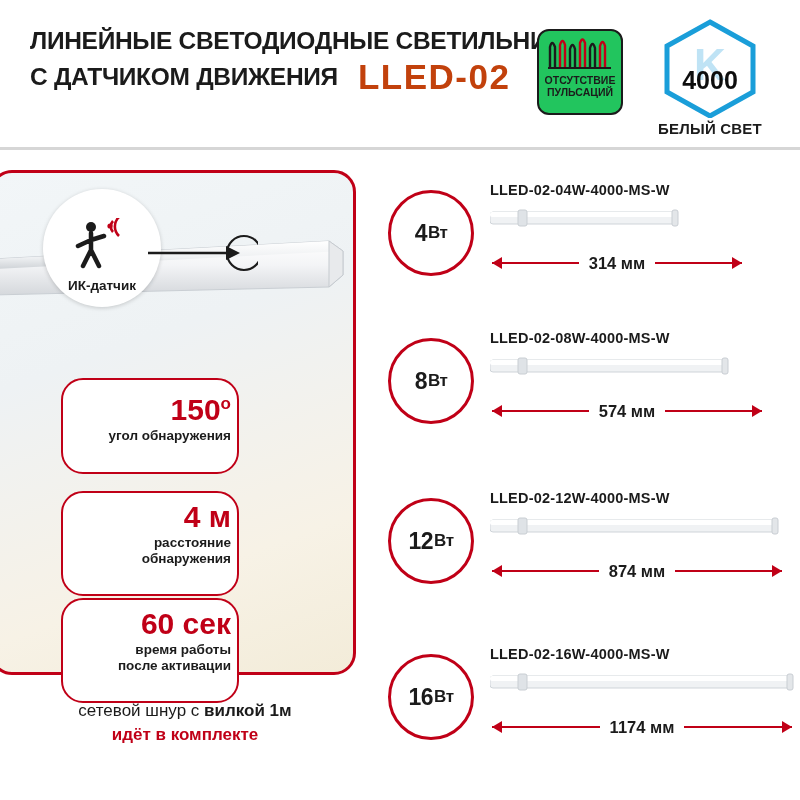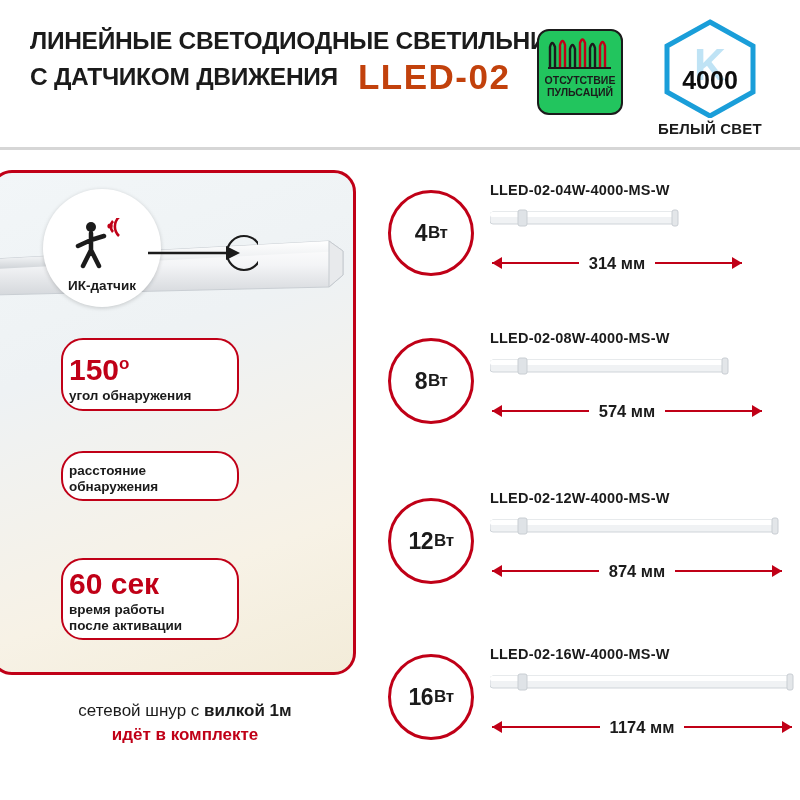--- a/index.html
+++ b/index.html
@@ -80,21 +80,21 @@
     display:flex; flex-direction:column; align-items:center; justify-content:flex-end;
     padding-bottom:14px;
   }
   .sensor-callout .lbl {
     font-size:13.5px; font-weight:bold; color:#1b1b1b;
   }
 
   .spec-bubble {
     position:absolute; left:68px; width:178px;
     background:#ffffff; border:2.5px solid #c00017; border-radius:22px;
-    text-align:left; padding:8px 6px 5px;
+    text-align:right; padding:8px 6px 28px;margin-top:40px;
   }
   .spec-bubble .big {
     font-size:30px; font-weight:bold; color:#c00017; line-height:32px;
   }
   .spec-bubble .big sup { font-size:17px; }
   .spec-bubble .sub {
     font-size:13.5px; font-weight:bold; color:#1b1b1b; line-height:15.5px; margin-top:2px;
   }
   #bubble-angle { top:165px; }
   #bubble-dist  { top:278px; }
@@ -230,20 +230,21 @@
       <polygon points="78,13 92,20 78,27" fill="#1b1b1b"></polygon>
       <circle cx="96" cy="20" r="17" fill="none" stroke="#1b1b1b" stroke-width="2.2"></circle>
     </svg>
 
     <div class="spec-bubble" id="bubble-angle">
       <div class="big"><span>150</span><sup>o</sup></div>
       <div class="sub">угол обнаружения</div>
     </div>
 
     <div class="spec-bubble" id="bubble-dist">
+      <div class="big">4 м</div>
       <div class="sub" style="white-space:pre-line">расстояние
 обнаружения</div>
     </div>
 
     <div class="spec-bubble" id="bubble-time">
       <div class="big">60 сек</div>
       <div class="sub" style="white-space:pre-line">время работы
 после активации</div>
     </div>
   </div>

